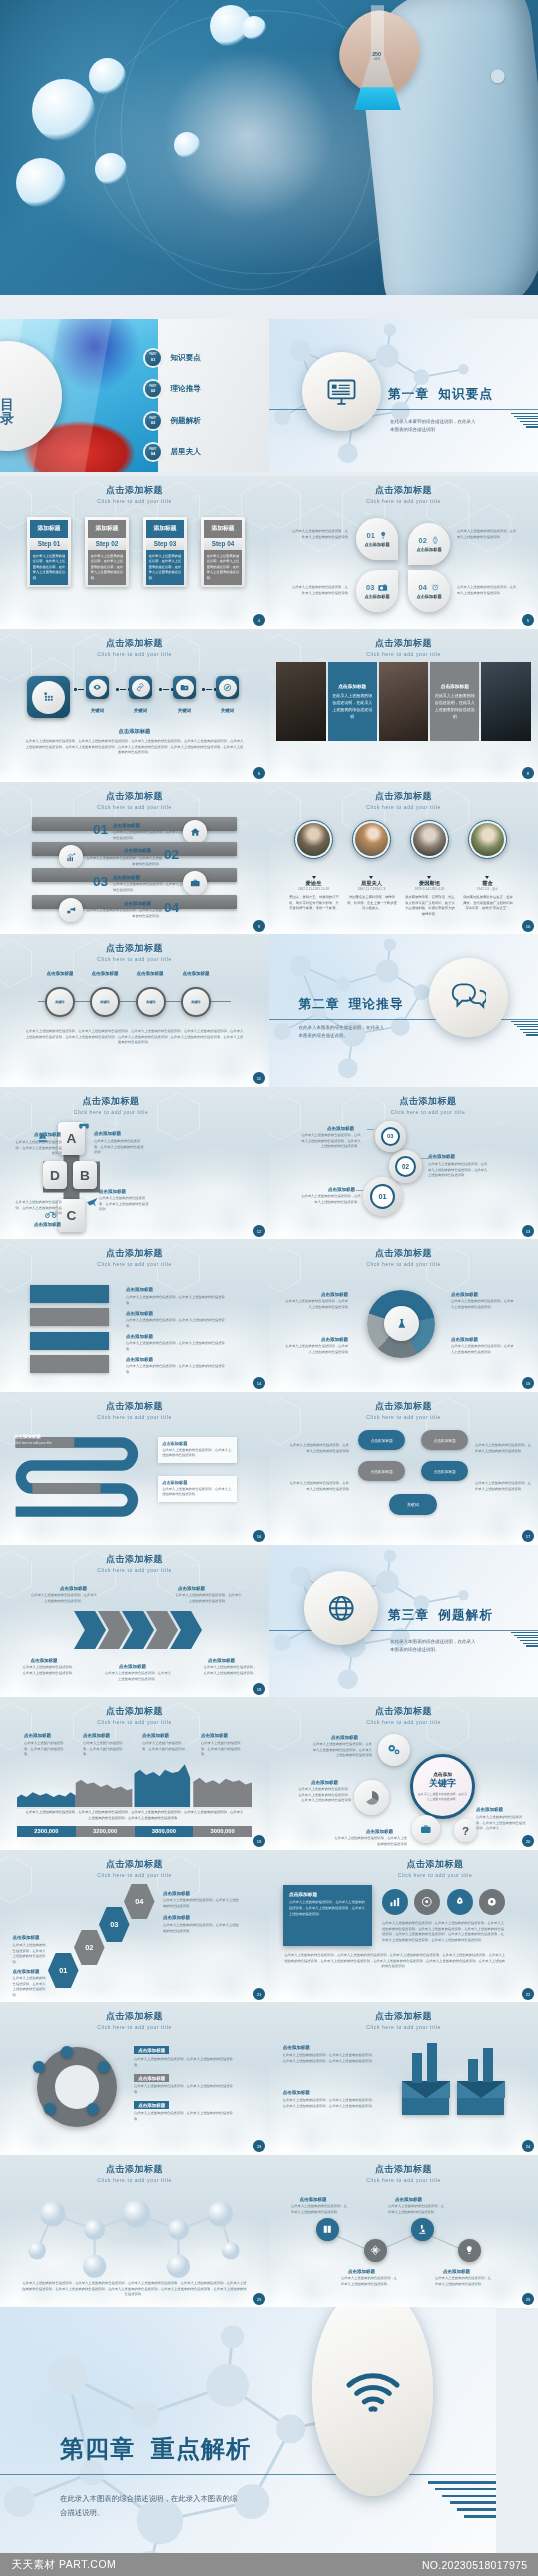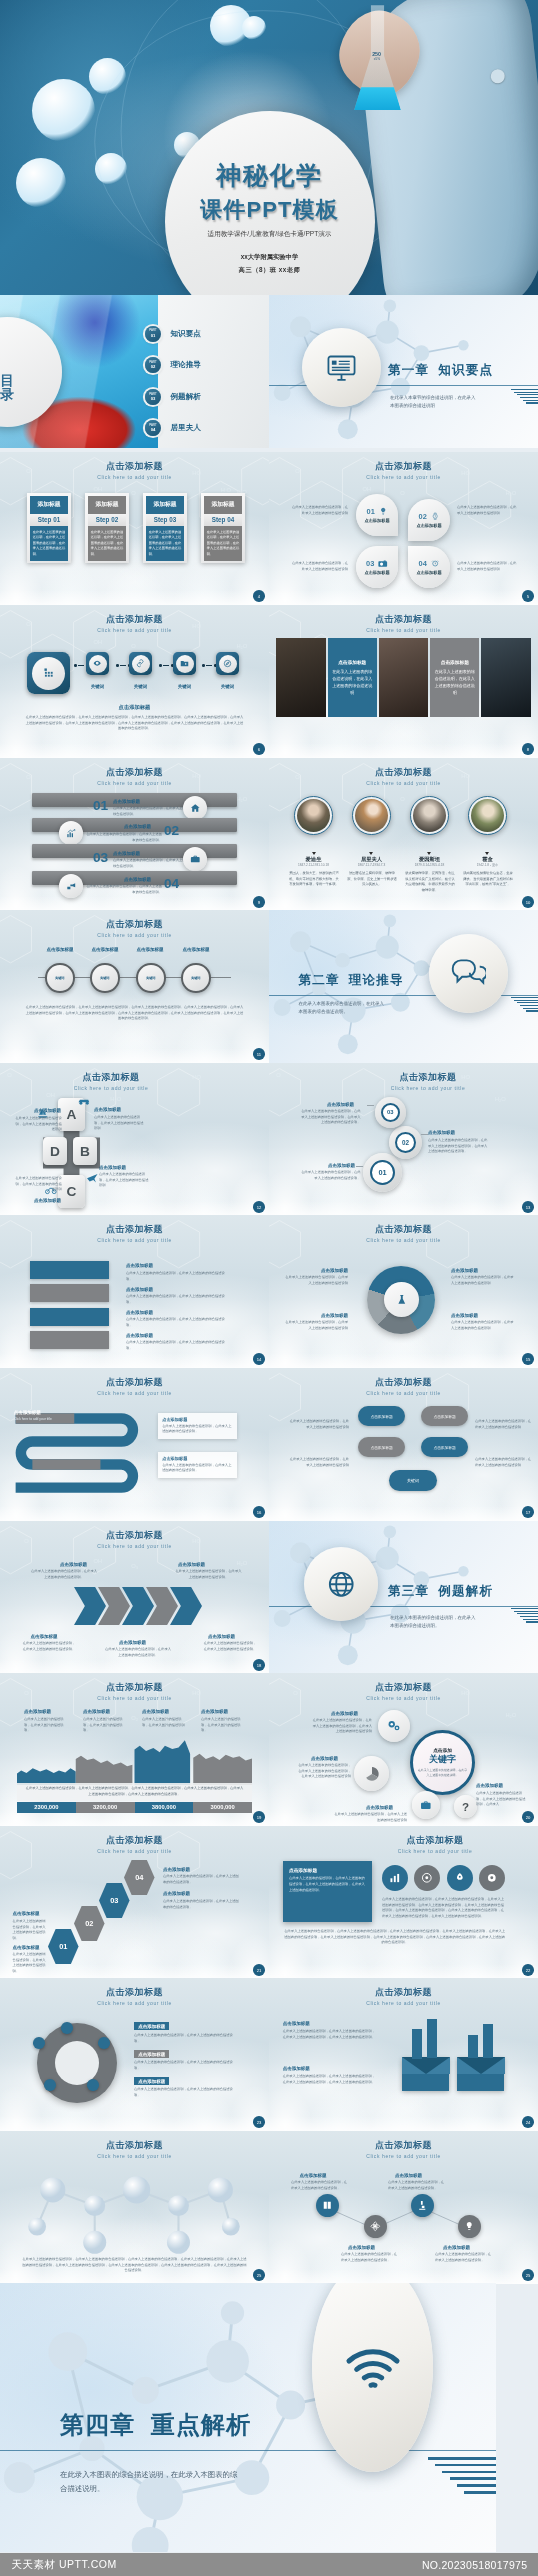--- a/index.html
+++ b/index.html
@@ -4,21 +4,21 @@
 <style>
   * { box-sizing: border-box; margin:0; padding:0; }
   body {
     width:539px; height:2576px;
     font-family:"Liberation Sans", sans-serif;
     background:#e8eef3; overflow:hidden; position:relative;
   }
   .page { width:539px; height:2576px; position:relative; }
 
   
-  .slide { position:absolute; overflow:hidden; }
+  .slide { position:absolute; overflow:hidden;margin-top:24px; }
   .s-half { width:269px; height:153px; }
   .s-full { width:496px; height:153px; }
 
   .bg-lab {
     position:absolute; inset:0;
     background:
       radial-gradient(ellipse 60% 50% at 20% 70%, rgba(255,255,255,.75), rgba(255,255,255,0) 70%),
       radial-gradient(ellipse 55% 45% at 80% 70%, rgba(255,255,255,.7), rgba(255,255,255,0) 70%),
       radial-gradient(ellipse 40% 40% at 50% 85%, rgba(255,255,255,.6), rgba(255,255,255,0) 70%),
       linear-gradient(#dde7ec, #ccdbe3 55%, #e6eef2);
@@ -289,27 +289,20 @@
     <svg style="position:absolute;inset:0;width:100%;height:100%;opacity:.35" viewBox="0 0 1024 560" width="539" height="295">
       <ellipse cx="500" cy="270" rx="320" ry="250" fill="none" stroke="#bfe3f5" stroke-width="1"></ellipse>
       <ellipse cx="470" cy="250" rx="240" ry="300" fill="none" stroke="#bfe3f5" stroke-width="1"></ellipse>
     </svg>
     <div class="coat"></div>
     <div class="hand"></div>
     <div class="flask"></div>
     <div style="position:absolute;right:158px;top:51px;color:#2b5f7f;font-size:5.3px;font-weight:bold;">250</div>
     <div style="position:absolute;right:159px;top:57px;color:#2b5f7f;font-size:3.2px;">±5%</div>
 
-    <div class="ovalcard">
-      <div class="ct1 cn">神秘化学</div>
-      <div class="ct2 cn">课件PPT模板</div>
-      <div class="ct3 cn">适用教学课件/儿童教育/绿色卡通/PPT演示</div>
-      <div class="ct4 cn">xx大学附属实验中学</div>
-      <div class="ct5 cn">高三（8）班   xx老师</div>
-    </div>
   </div>
 
   <div class="slide s-half" id="toc" style="left:0;top:295px">
     <div style="position:absolute;inset:0;background:#eef1f2"></div>
     <div class="tocimg"></div>
     <div class="right"></div>
     <div class="circ">
       <span class="cn">目 录</span>
     </div>
     <div class="ti" style="left:145px;top:30.5px">
@@ -1547,18 +1540,18 @@
       <i style="width:68px;height:2.6px"></i>
         <i style="width:61px;height:2.6px"></i>
         <i style="width:54px;height:2.6px"></i>
       <i style="width:46px;height:2.6px"></i>
         <i style="width:39px;height:2.6px"></i>
         <i style="width:32px;height:2.6px"></i>
       </div>
   </div>
 
   <div id="footer">
-    <div class="fl cn">天天素材 UPTT.COM</div>
+    <div class="fl cn">天天素材 PART.COM</div>
     <div class="fr">NO.20230518017975</div>
   </div>
 
 </div>
 
 
 </body></html>

